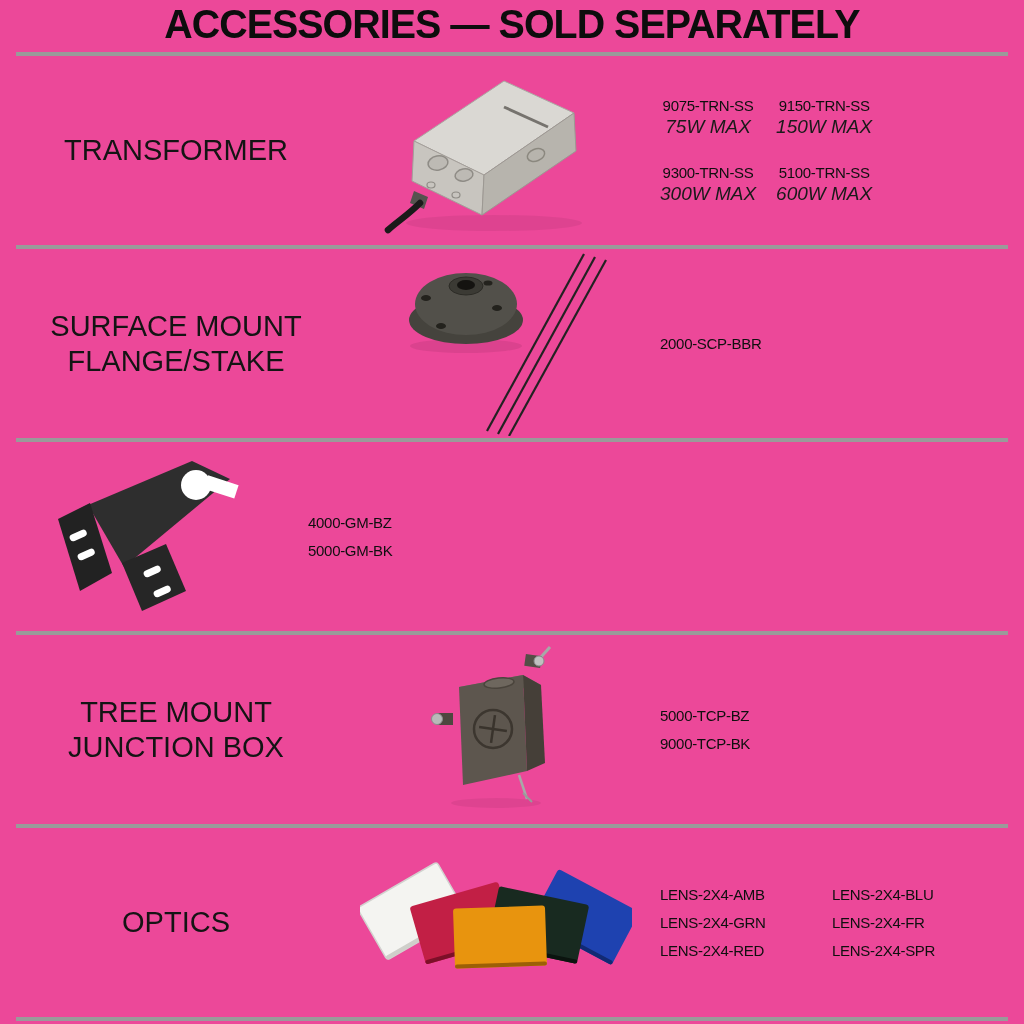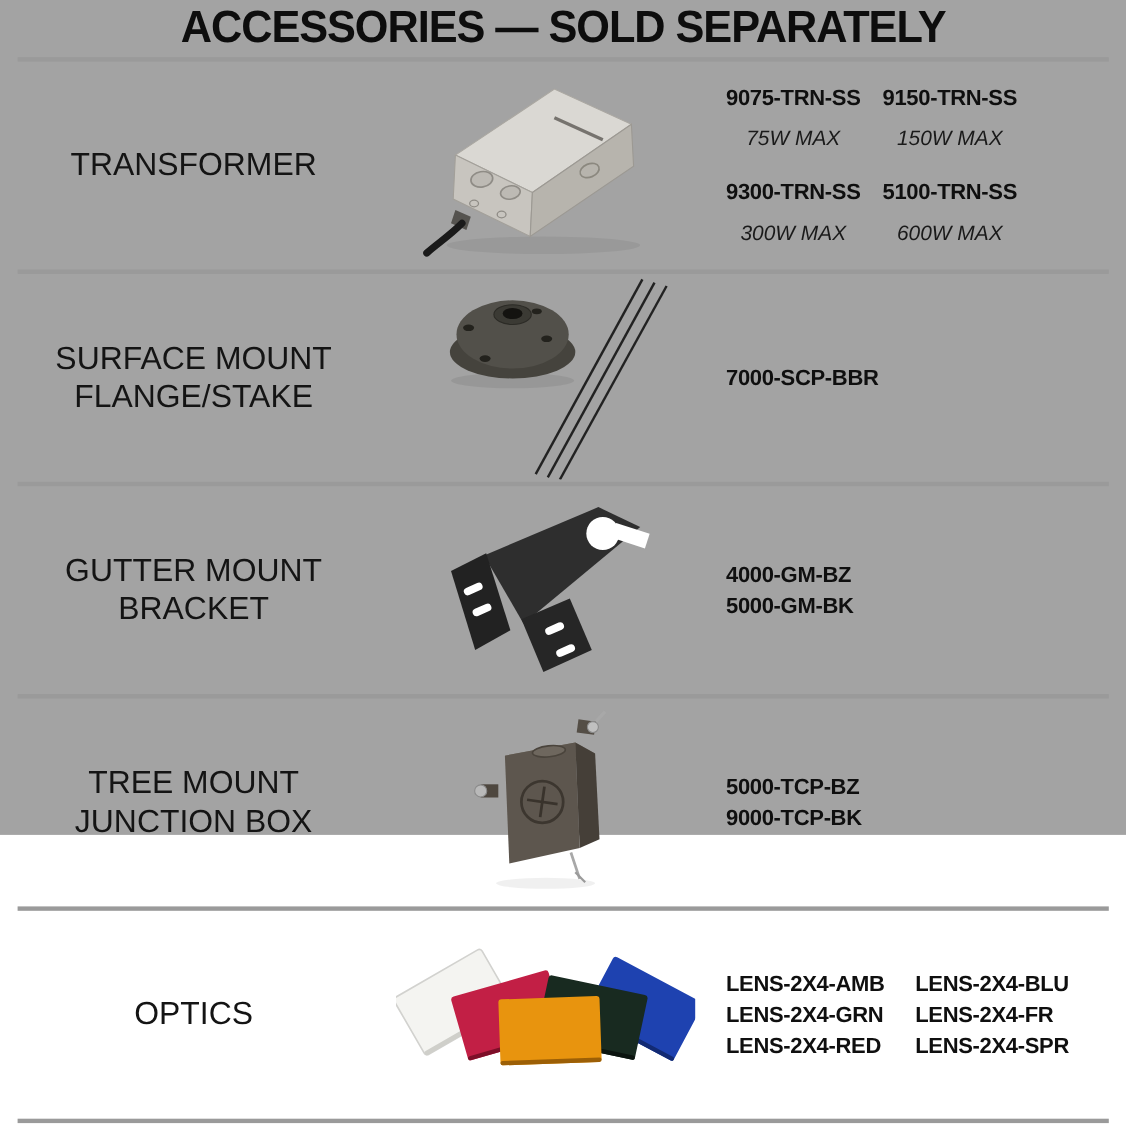--- a/index.html
+++ b/index.html
@@ -1,18 +1,18 @@
 <!DOCTYPE html>
 <html><head>
 <meta charset="utf-8">
 <style>
   * { margin:0; padding:0; box-sizing:border-box; }
   html,body { width:1024px; height:1024px; background:#ffffff; overflow:hidden; }
   body { font-family:"Liberation Sans", sans-serif; color:#161616; }
-  .page { width:1024px; height:759px; background:#a3a3a3; }
+  .page { width:1024px; height:1024px; background:#ec4899; }
 
   .title {
     height:52px;
     display:flex; justify-content:center; align-items:flex-start;
     padding-top:1px;
     font-size:41px; font-weight:bold; letter-spacing:-1px;
     color:#0d0d0d;
     transform:scaleX(0.96); transform-origin:center;
     white-space:nowrap;
   }
@@ -21,22 +21,22 @@
 
   .row { height:189px; display:flex; align-items:center; }
   .row-label {
     width:352px; text-align:center;
     font-size:29px; line-height:1.2; color:#141414;
     white-space:pre-line;
   }
   .row-image { width:288px; display:flex; justify-content:center; align-items:center; }
   .row-parts { flex:1; padding-left:20px; }
 
-  .code { font-weight:bold; font-size:20px; color:#0f0f0f; letter-spacing:-0.3px; }
-  .note { font-style:italic; font-size:19px; color:#1a1a1a; margin-top:15px; }
+  .code { font-weight:normal; font-size:15px; color:#0f0f0f; letter-spacing:-0.3px; }
+  .note { font-style:italic; font-size:19px; color:#1a1a1a; margin-top:2px; }
 
   .watt-grid {
     display:grid; grid-template-columns:auto auto;
     column-gap:20px; row-gap:26px; justify-content:start;
   }
   .watt-cell { text-align:center; }
 
   .code-list .code { display:block; line-height:28px; }
 
   .optics-grid {
@@ -107,28 +107,26 @@
         <ellipse cx="100" cy="52" rx="51" ry="31" fill="#52504a"></ellipse>
         <ellipse cx="100" cy="34" rx="17" ry="9" fill="#3b3a34" stroke="#2c2b26" stroke-width="1"></ellipse>
         <ellipse cx="100" cy="33" rx="9" ry="5" fill="#141310"></ellipse>
         <ellipse cx="60" cy="46" rx="5" ry="3" fill="#23221d"></ellipse>
         <ellipse cx="131" cy="56" rx="5" ry="3" fill="#23221d"></ellipse>
         <ellipse cx="75" cy="74" rx="5" ry="3" fill="#23221d"></ellipse>
         <ellipse cx="122" cy="31" rx="4.5" ry="2.6" fill="#23221d"></ellipse>
       </svg>
     </div>
     <div class="row-parts code-list">
-      <span class="code">7000-SCP-BBR</span>
-    </div>
-  </section>
-  <div class="divider"></div>
-
-  <section class="row">
-    <div class="row-label">GUTTER MOUNT
-BRACKET</div>
+      <span class="code">2000-SCP-BBR</span>
+    </div>
+  </section>
+  <div class="divider"></div>
+
+  <section class="row">
     <div class="row-image">
       <svg width="200" height="172" viewBox="0 0 200 172">
         <polygon points="44,54 148,10 186,28 80,116" fill="#2e2e2e"></polygon>
         <circle cx="152" cy="34" r="15" fill="#ffffff"></circle>
         <rect x="162" y="24" width="32" height="14" fill="#ffffff" transform="rotate(18 162 31)"></rect>
         <polygon points="14,68 46,52 68,122 36,140" fill="#222222"></polygon>
         <rect x="25" y="81" width="18" height="7" rx="3.5" fill="#ffffff" transform="rotate(-24 34 84)"></rect>
         <rect x="33" y="100" width="18" height="7" rx="3.5" fill="#ffffff" transform="rotate(-24 42 103)"></rect>
         <polygon points="78,112 122,93 142,140 98,160" fill="#262626"></polygon>
         <rect x="99" y="117" width="18" height="7" rx="3.5" fill="#ffffff" transform="rotate(-24 108 120)"></rect>

